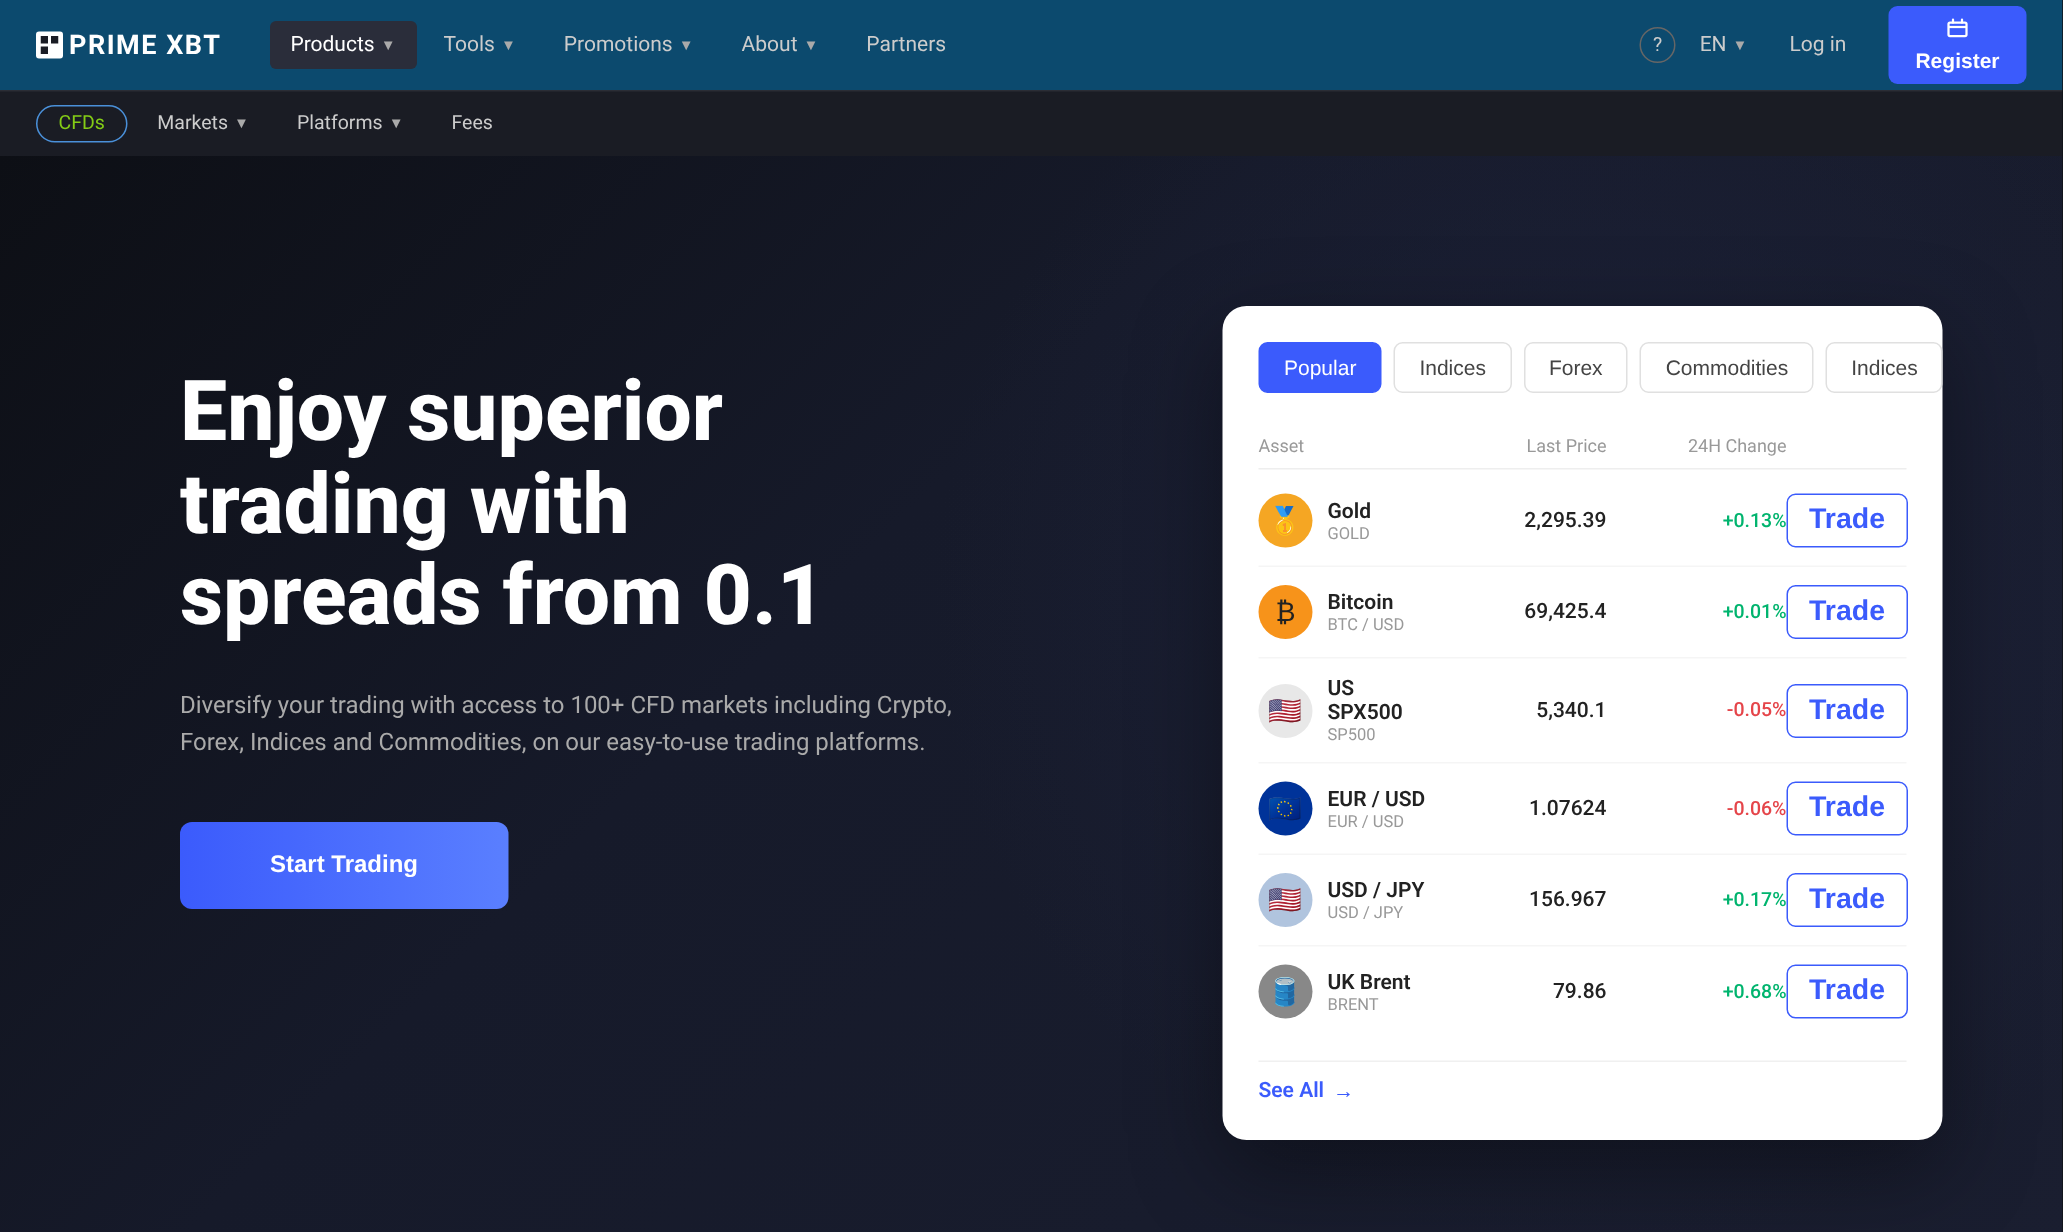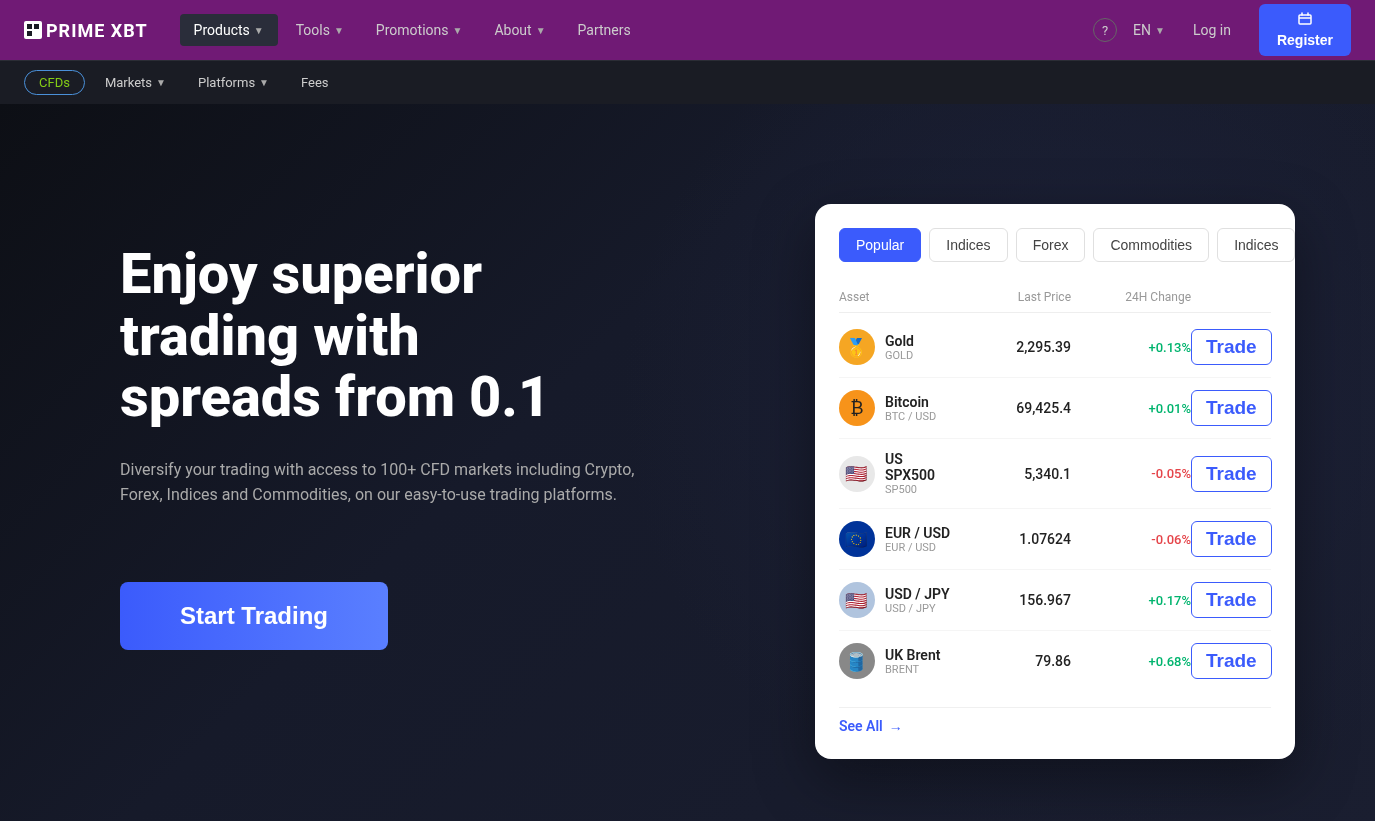--- a/index.html
+++ b/index.html
@@ -9,21 +9,21 @@
       color: #fff;
       width: 1375px;
       min-height: 821px;
       overflow-x: hidden;
     }
 
     
     .top-nav {
       display: flex;
       align-items: center;
-      background: #701a75;
+      background: #0c4a6e;
       height: 60px;
       padding: 0 24px;
       position: relative;
       z-index: 10;
     }
     .logo {
       display: flex;
       align-items: center;
       margin-right: 32px;
       cursor: pointer;
@@ -180,24 +180,23 @@
       line-height: 1.6;
       margin-bottom: 40px;
       max-width: 520px;
     }
     .start-trading-btn {
       background: linear-gradient(90deg, #3b5bfc, #5a7fff);
       color: #fff;
       border: none;
       border-radius: 8px;
       padding: 20px 60px;
-      font-size: 24px;
+      font-size: 16px;
       font-weight: 700;
       cursor: pointer;
-      margin-top: 34px;
     }
 
     
     .hero-right {
       width: 480px;
       margin-left: auto;
       z-index: 2;
       padding-top: 20px;
     }
     .trading-card {

